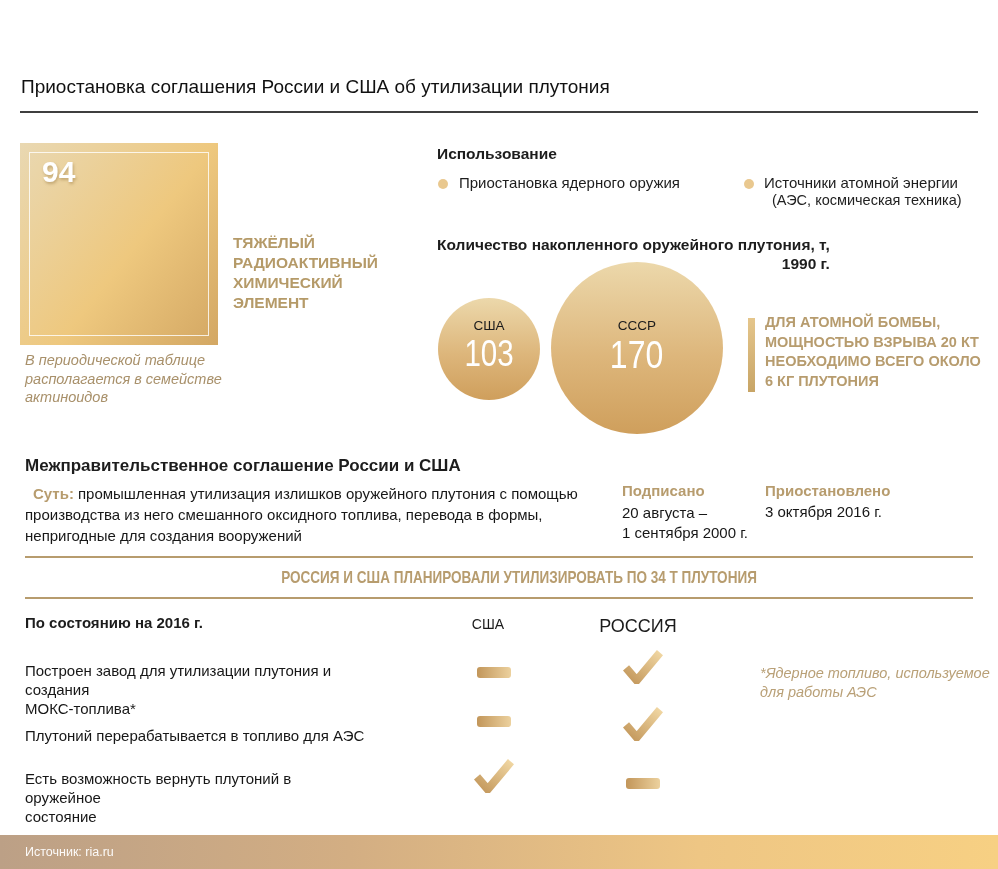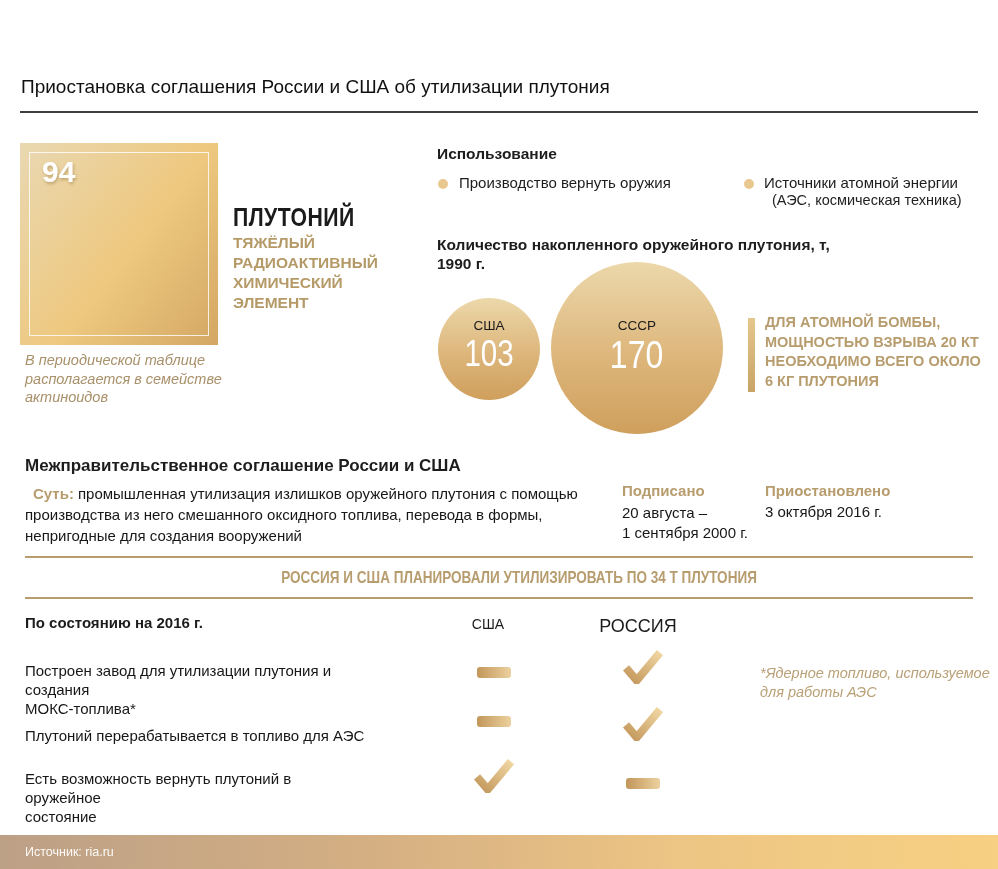--- a/index.html
+++ b/index.html
@@ -33,21 +33,21 @@
   
   .usage-head{left:437px;top:145px;font-size:15.5px;font-weight:700;}
   .bullet-dot{width:10px;height:10px;border-radius:50%;background:#e9c88f;}
   .b1-dot{left:438px;top:179px;}
   .b2-dot{left:744px;top:179px;}
   .b1-label{left:459px;top:174px;font-size:15px;}
   .b2-label{left:764px;top:174px;font-size:15px;}
   .b2-note{left:772px;top:192px;font-size:14.5px;color:#222;}
 
   
-  .stock-head{left:437px;top:235px;font-size:15.5px;font-weight:700;line-height:1.25;}
+  .stock-head{left:437px;top:235px;font-size:15.5px;font-weight:700;line-height:1.25;text-align:right;}
   .circle{border-radius:50%;background:linear-gradient(180deg,#ecd8ab 0%,#ddb67b 55%,#cf9f5c 100%);}
   .c-usa{left:438px;top:298px;width:102px;height:102px;}
   .c-ussr{left:551px;top:262px;width:172px;height:172px;}
   .circle-label{position:absolute;width:100%;text-align:center;font-size:13.5px;color:#1b1b1b;}
   .c-usa .circle-label{top:20px;}
   .c-ussr .circle-label{top:56px;}
   .circle-value{position:absolute;width:100%;text-align:center;font-weight:400;color:#fff;line-height:1;}
   .c-usa .circle-value{top:38px;font-size:36px;}
   .c-ussr .circle-value{top:73px;font-size:39px;}
   .bomb-bar{left:748px;top:318px;width:7px;height:74px;background:linear-gradient(180deg,#e5c68c,#c8a566);}
@@ -100,29 +100,28 @@
   <div class="abs title-rule"></div>
 
   <div class="abs pu-card">
     <div class="inner-frame"></div>
     <div class="pu-number">94</div>
   </div>
   <div class="abs pu-caption pre">В периодической таблице
 располагается в семействе
 актиноидов</div>
 
-  <div class="abs el-name"><span class="cond">ПЛУТОНИЙ</span></div>
   <div class="abs el-desc pre">ТЯЖЁЛЫЙ
 РАДИОАКТИВНЫЙ
 ХИМИЧЕСКИЙ
 ЭЛЕМЕНТ</div>
 
   <div class="abs usage-head">Использование</div>
   <div class="abs bullet-dot b1-dot"></div>
-  <div class="abs b1-label">Производство вернуть оружия</div>
+  <div class="abs b1-label">Приостановка ядерного оружия</div>
   <div class="abs bullet-dot b2-dot"></div>
   <div class="abs b2-label">Источники атомной энергии</div>
   <div class="abs b2-note">(АЭС, космическая техника)</div>
 
   <div class="abs stock-head pre">Количество накопленного оружейного плутония, т,
 1990 г.</div>
   <div class="abs circle c-usa">
     <div class="circle-label">США</div>
     <div class="circle-value"><span class="cond-c">103</span></div>
   </div>

